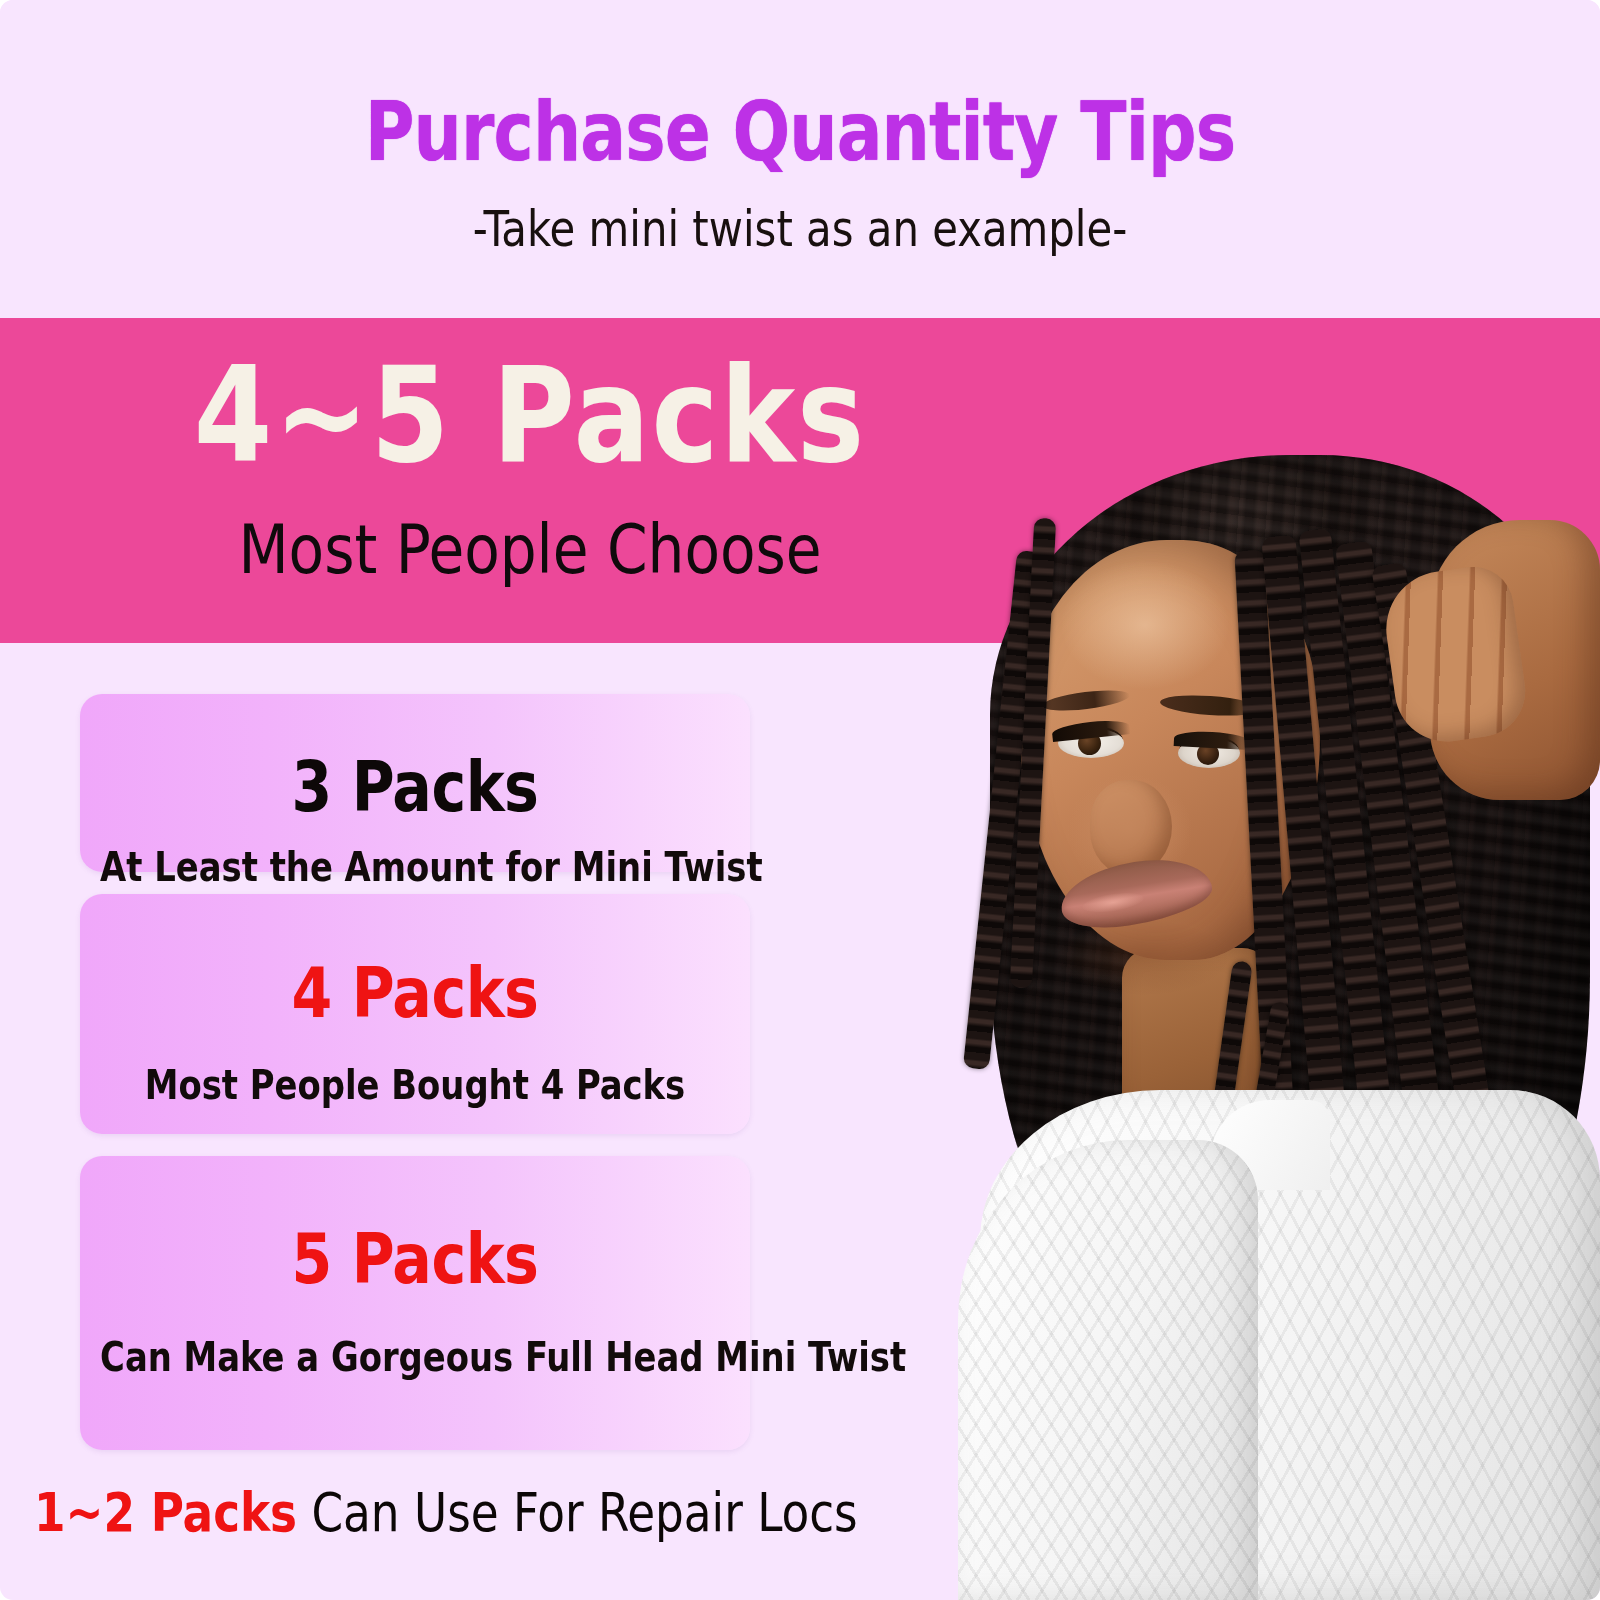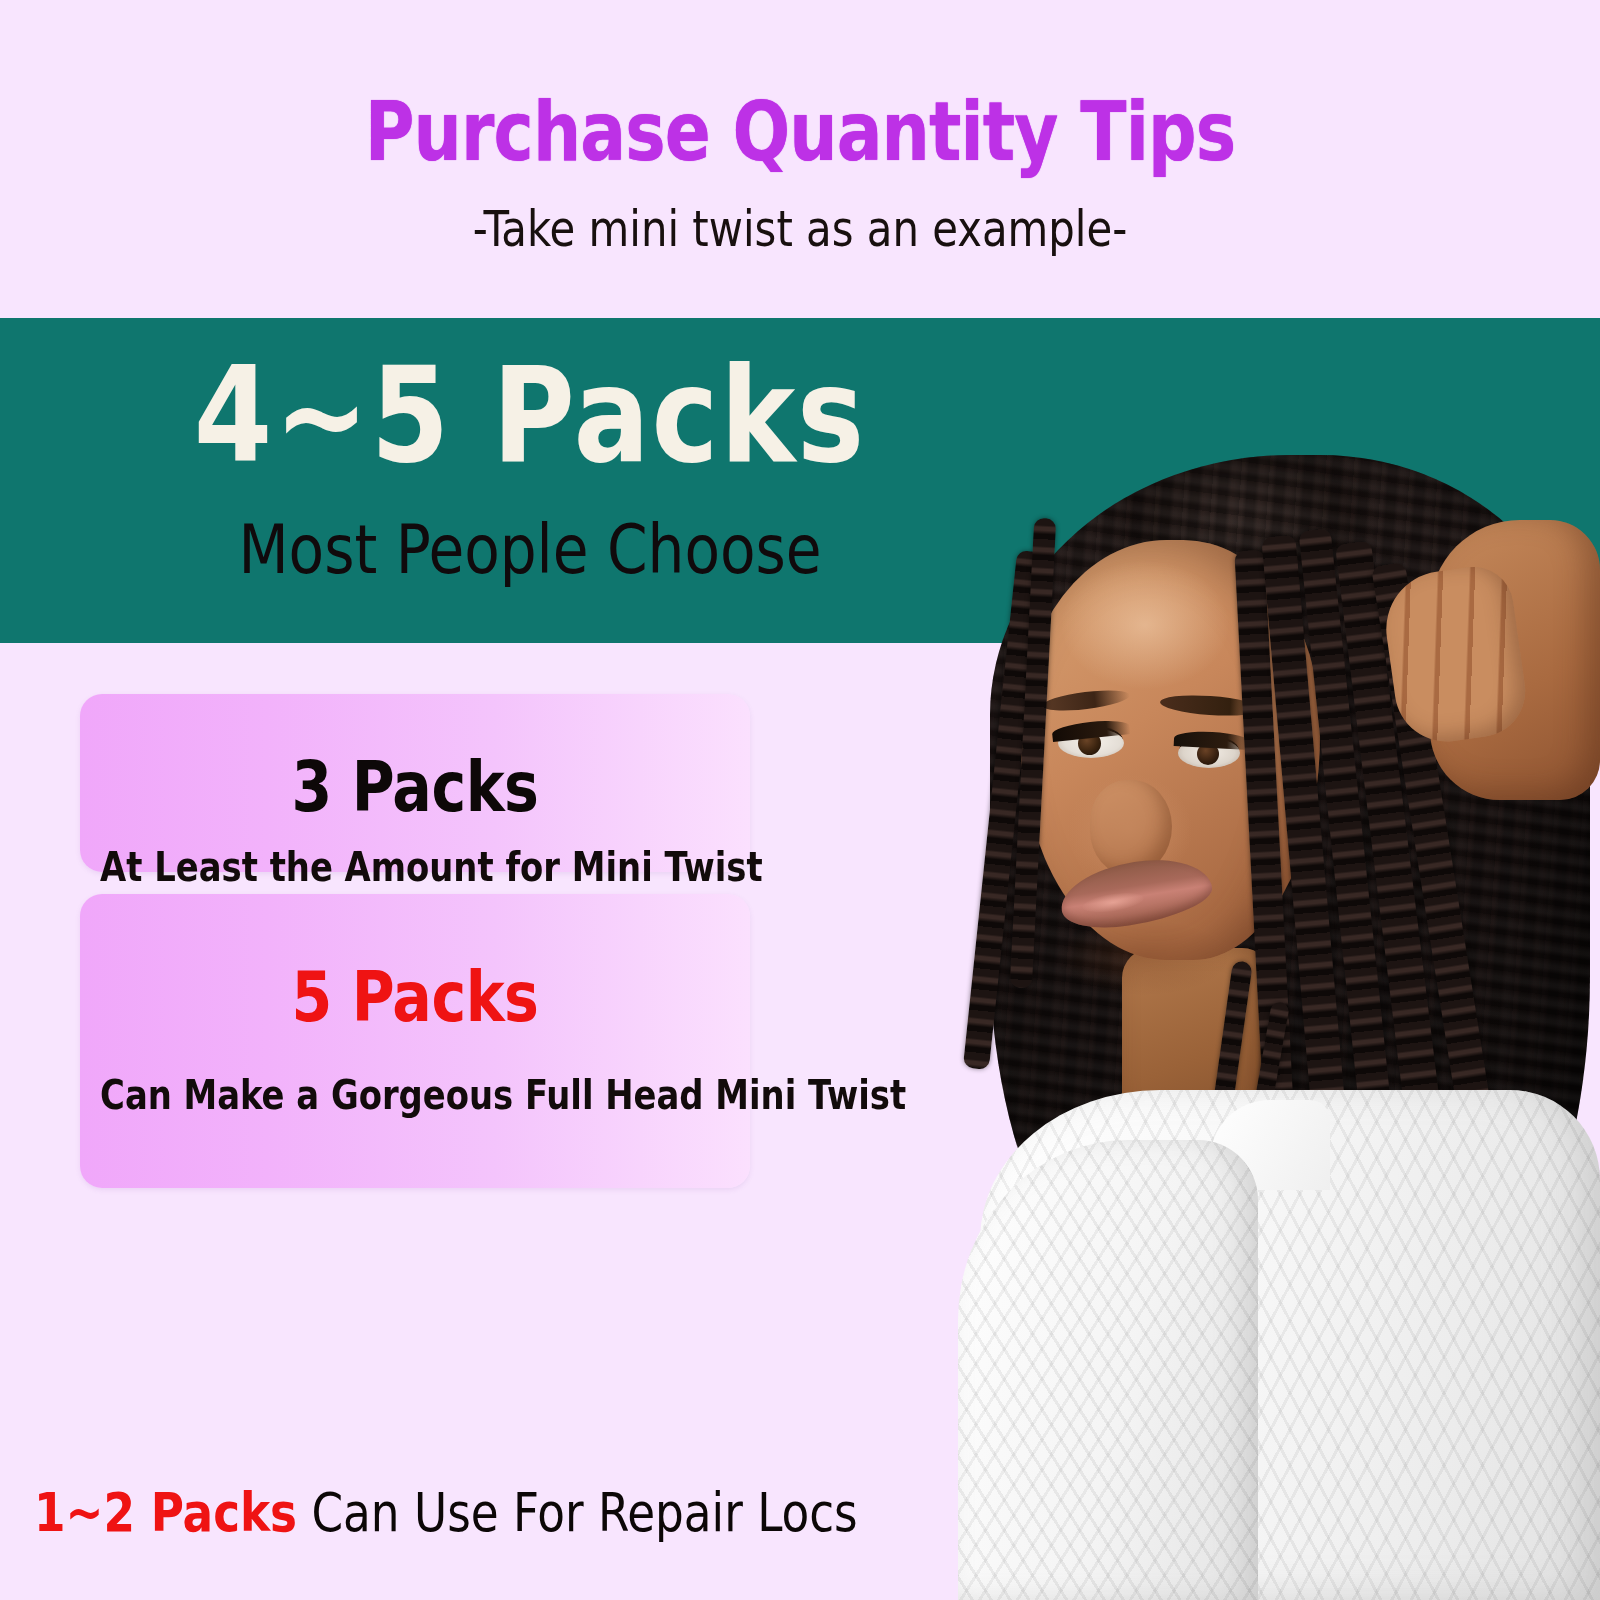--- a/index.html
+++ b/index.html
@@ -8,20 +8,21 @@
     width:1600px; height:1600px;
     overflow:hidden;
     font-family:"DejaVu Sans Condensed","Liberation Sans",sans-serif;
   }
 
   #page {
     position:relative;
     width:1600px; height:1600px;
     background:#f8e5fe;
     overflow:hidden;
+    border-radius:13px;
   }
 
   
   #header {
     position:absolute; left:0; top:0; width:1600px; height:318px;
     background:#f8e5fe;
     z-index:5;
   }
   #main-title {
     position:absolute; left:0; top:84px; width:1600px;
@@ -39,21 +40,21 @@
     text-align:center;
     font-size:50px;
     font-weight:400;
     color:#18100f;
     transform:scaleX(0.93);
   }
 
   
   #banner {
     position:absolute; left:0; top:318px; width:1600px; height:325px;
-    background:#0f766e;
+    background:#ec4899;
     z-index:2;
   }
   #banner-title {
     position:absolute; left:0; top:24px; width:1060px;
     text-align:center;
     font-size:132px;
     font-weight:700;
     color:#f6f1e6;
     letter-spacing:2px;
     transform:scaleX(0.95);
@@ -426,20 +427,24 @@
     <div id="banner-sub">Most People Choose</div>
   </div>
 
   <div id="cards">
 
     <div class="card card-1">
       <div class="card-heading">3 Packs</div>
       <div class="card-desc">At Least the Amount for Mini Twist</div>
     </div>
 
+    <div class="card card-2">
+      <div class="card-heading">4 Packs</div>
+      <div class="card-desc">Most People Bought 4 Packs</div>
+    </div>
 
     <div class="card card-3">
       <div class="card-heading">5 Packs</div>
       <div class="card-desc">Can Make a Gorgeous Full Head Mini Twist</div>
     </div>
 
   </div>
 
   <div id="footer-line"><span class="hl">1~2 Packs</span><span> Can Use For Repair Locs</span></div>
 

